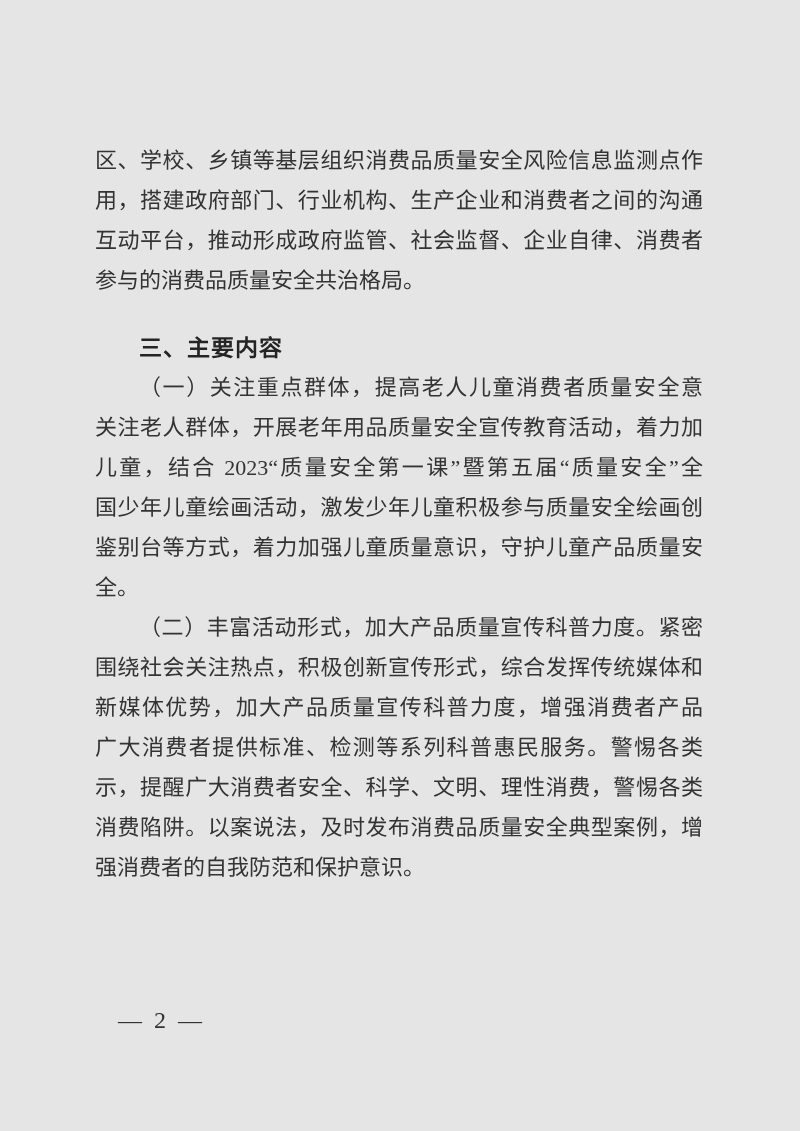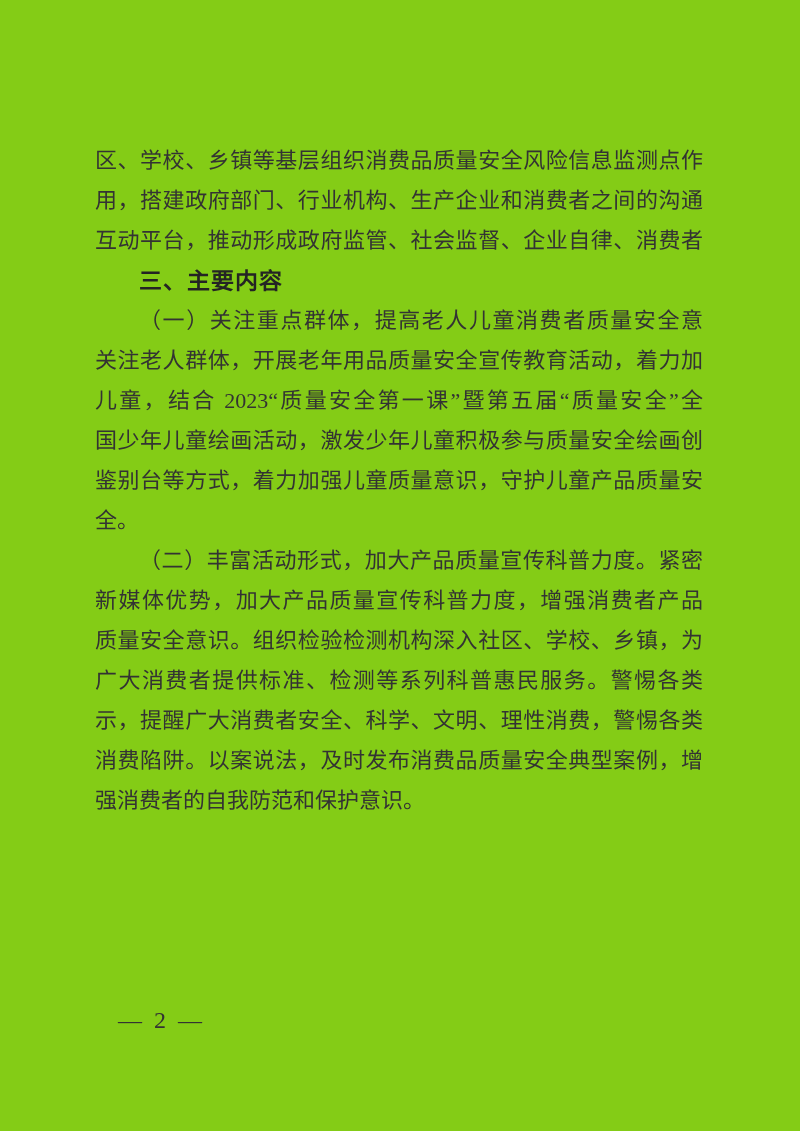--- a/index.html
+++ b/index.html
@@ -4,21 +4,21 @@
 <style>
   html, body {
     margin: 0;
     padding: 0;
     background: #ffffff;
   }
   .page {
     position: relative;
     width: 800px;
     height: 1131px;
-    background: #84cc16;
+    background: #e5e5e5;
     overflow: hidden;
     font-family: "Liberation Serif", serif;
     color: #333333;
   }
   .content {
     position: absolute;
     left: 95px;
     top: 141px;
     width: 608px;
     font-size: 22px;
@@ -40,20 +40,21 @@
   .heading {
     font-family: "Liberation Sans", sans-serif;
     font-weight: 700;
     font-size: 23px;
     text-indent: 44px;
     text-align: left;
     text-align-last: left;
     height: 40px;
     color: #242424;
     letter-spacing: 1px;
+    margin-top: 27px;
   }
   .footer {
     position: absolute;
     left: 118px;
     top: 1004px;
     font-size: 24px;
     line-height: 32px;
     color: #333333;
     letter-spacing: 3px;
     font-family: "Liberation Serif", serif;
@@ -63,37 +64,38 @@
 <body>
 
 <div class="page">
 
   <div class="content">
 
     <div>
       <div class="line">区、学校、乡镇等基层组织消费品质量安全风险信息监测点作</div>
       <div class="line">用，搭建政府部门、行业机构、生产企业和消费者之间的沟通</div>
       <div class="line">互动平台，推动形成政府监管、社会监督、企业自律、消费者</div>
+      <div class="line last">参与的消费品质量安全共治格局。</div>
     </div>
 
     <div class="heading">三、主要内容</div>
 
     <div>
       <div class="line indent">（一）关注重点群体，提高老人儿童消费者质量安全意识。</div>
       <div class="line">关注老人群体，开展老年用品质量安全宣传教育活动，着力加</div>
       <div class="line">儿童，结合 2023“质量安全第一课”暨第五届“质量安全”全</div>
       <div class="line">国少年儿童绘画活动，激发少年儿童积极参与质量安全绘画创</div>
       <div class="line">鉴别台等方式，着力加强儿童质量意识，守护儿童产品质量安</div>
       <div class="line last">全。</div>
     </div>
 
     <div>
       <div class="line indent">（二）丰富活动形式，加大产品质量宣传科普力度。紧密</div>
+      <div class="line">围绕社会关注热点，积极创新宣传形式，综合发挥传统媒体和</div>
       <div class="line">新媒体优势，加大产品质量宣传科普力度，增强消费者产品</div>
-      <div class="line">质量安全意识。组织检验检测机构深入社区、学校、乡镇，为</div>
       <div class="line">广大消费者提供标准、检测等系列科普惠民服务。警惕各类</div>
       <div class="line">示，提醒广大消费者安全、科学、文明、理性消费，警惕各类</div>
       <div class="line">消费陷阱。以案说法，及时发布消费品质量安全典型案例，增</div>
       <div class="line last">强消费者的自我防范和保护意识。</div>
     </div>
 
   </div>
 
   <div class="footer">— 2 —</div>
 

